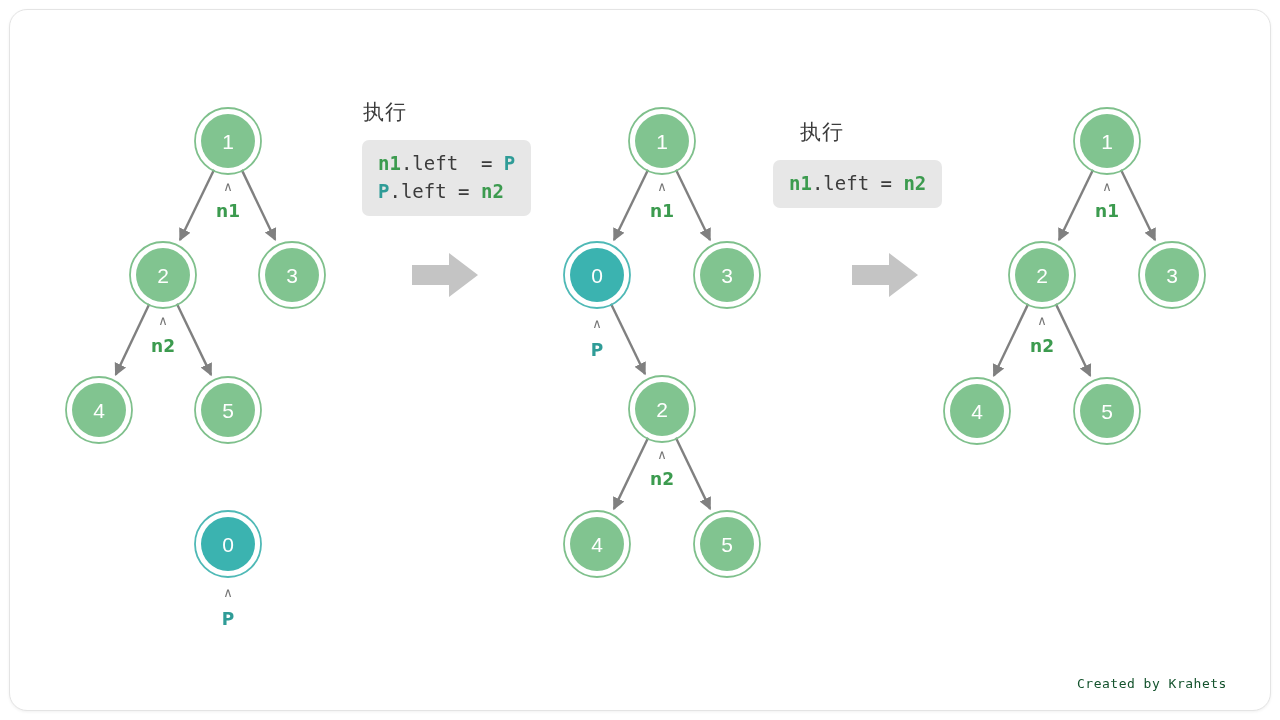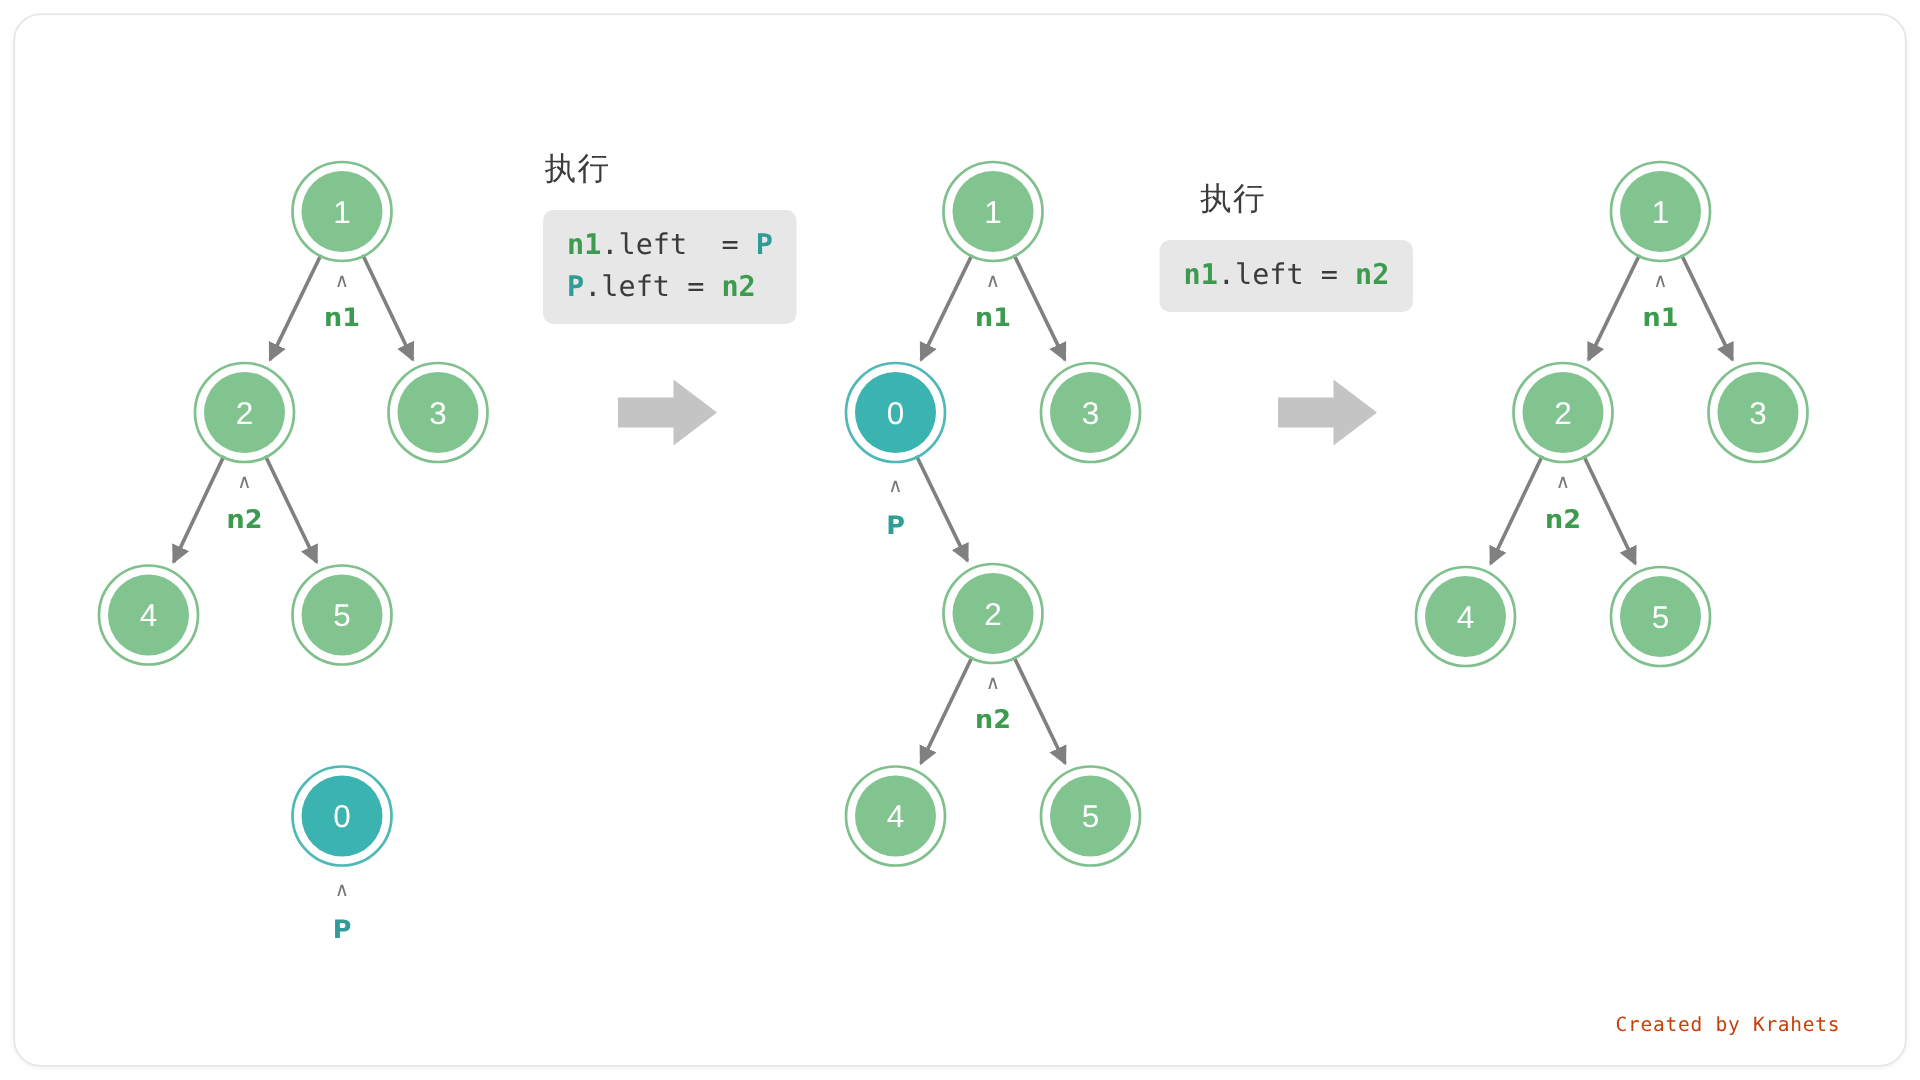--- a/index.html
+++ b/index.html
@@ -64,21 +64,21 @@
     white-space: pre;
   }
   .code-line { white-space: pre; }
   .tok-var  { color: #3c9b4f; font-weight: bold; }
   .tok-ptr  { color: #2f9c97; font-weight: bold; }
   .tok-plain{ color: #3b3b3b; }
 
   .footer-credit {
     font-family: "DejaVu Sans Mono", "Liberation Mono", monospace;
     font-size: 13px;
-    color: #c2410c;
+    color: #14532d;
     letter-spacing: 0.5px;
     white-space: nowrap;
   }
 
   .node-text {
     font-family: "Liberation Sans", sans-serif;
     font-size: 21px;
     fill: #ffffff;
   }
   .ptr-text {

